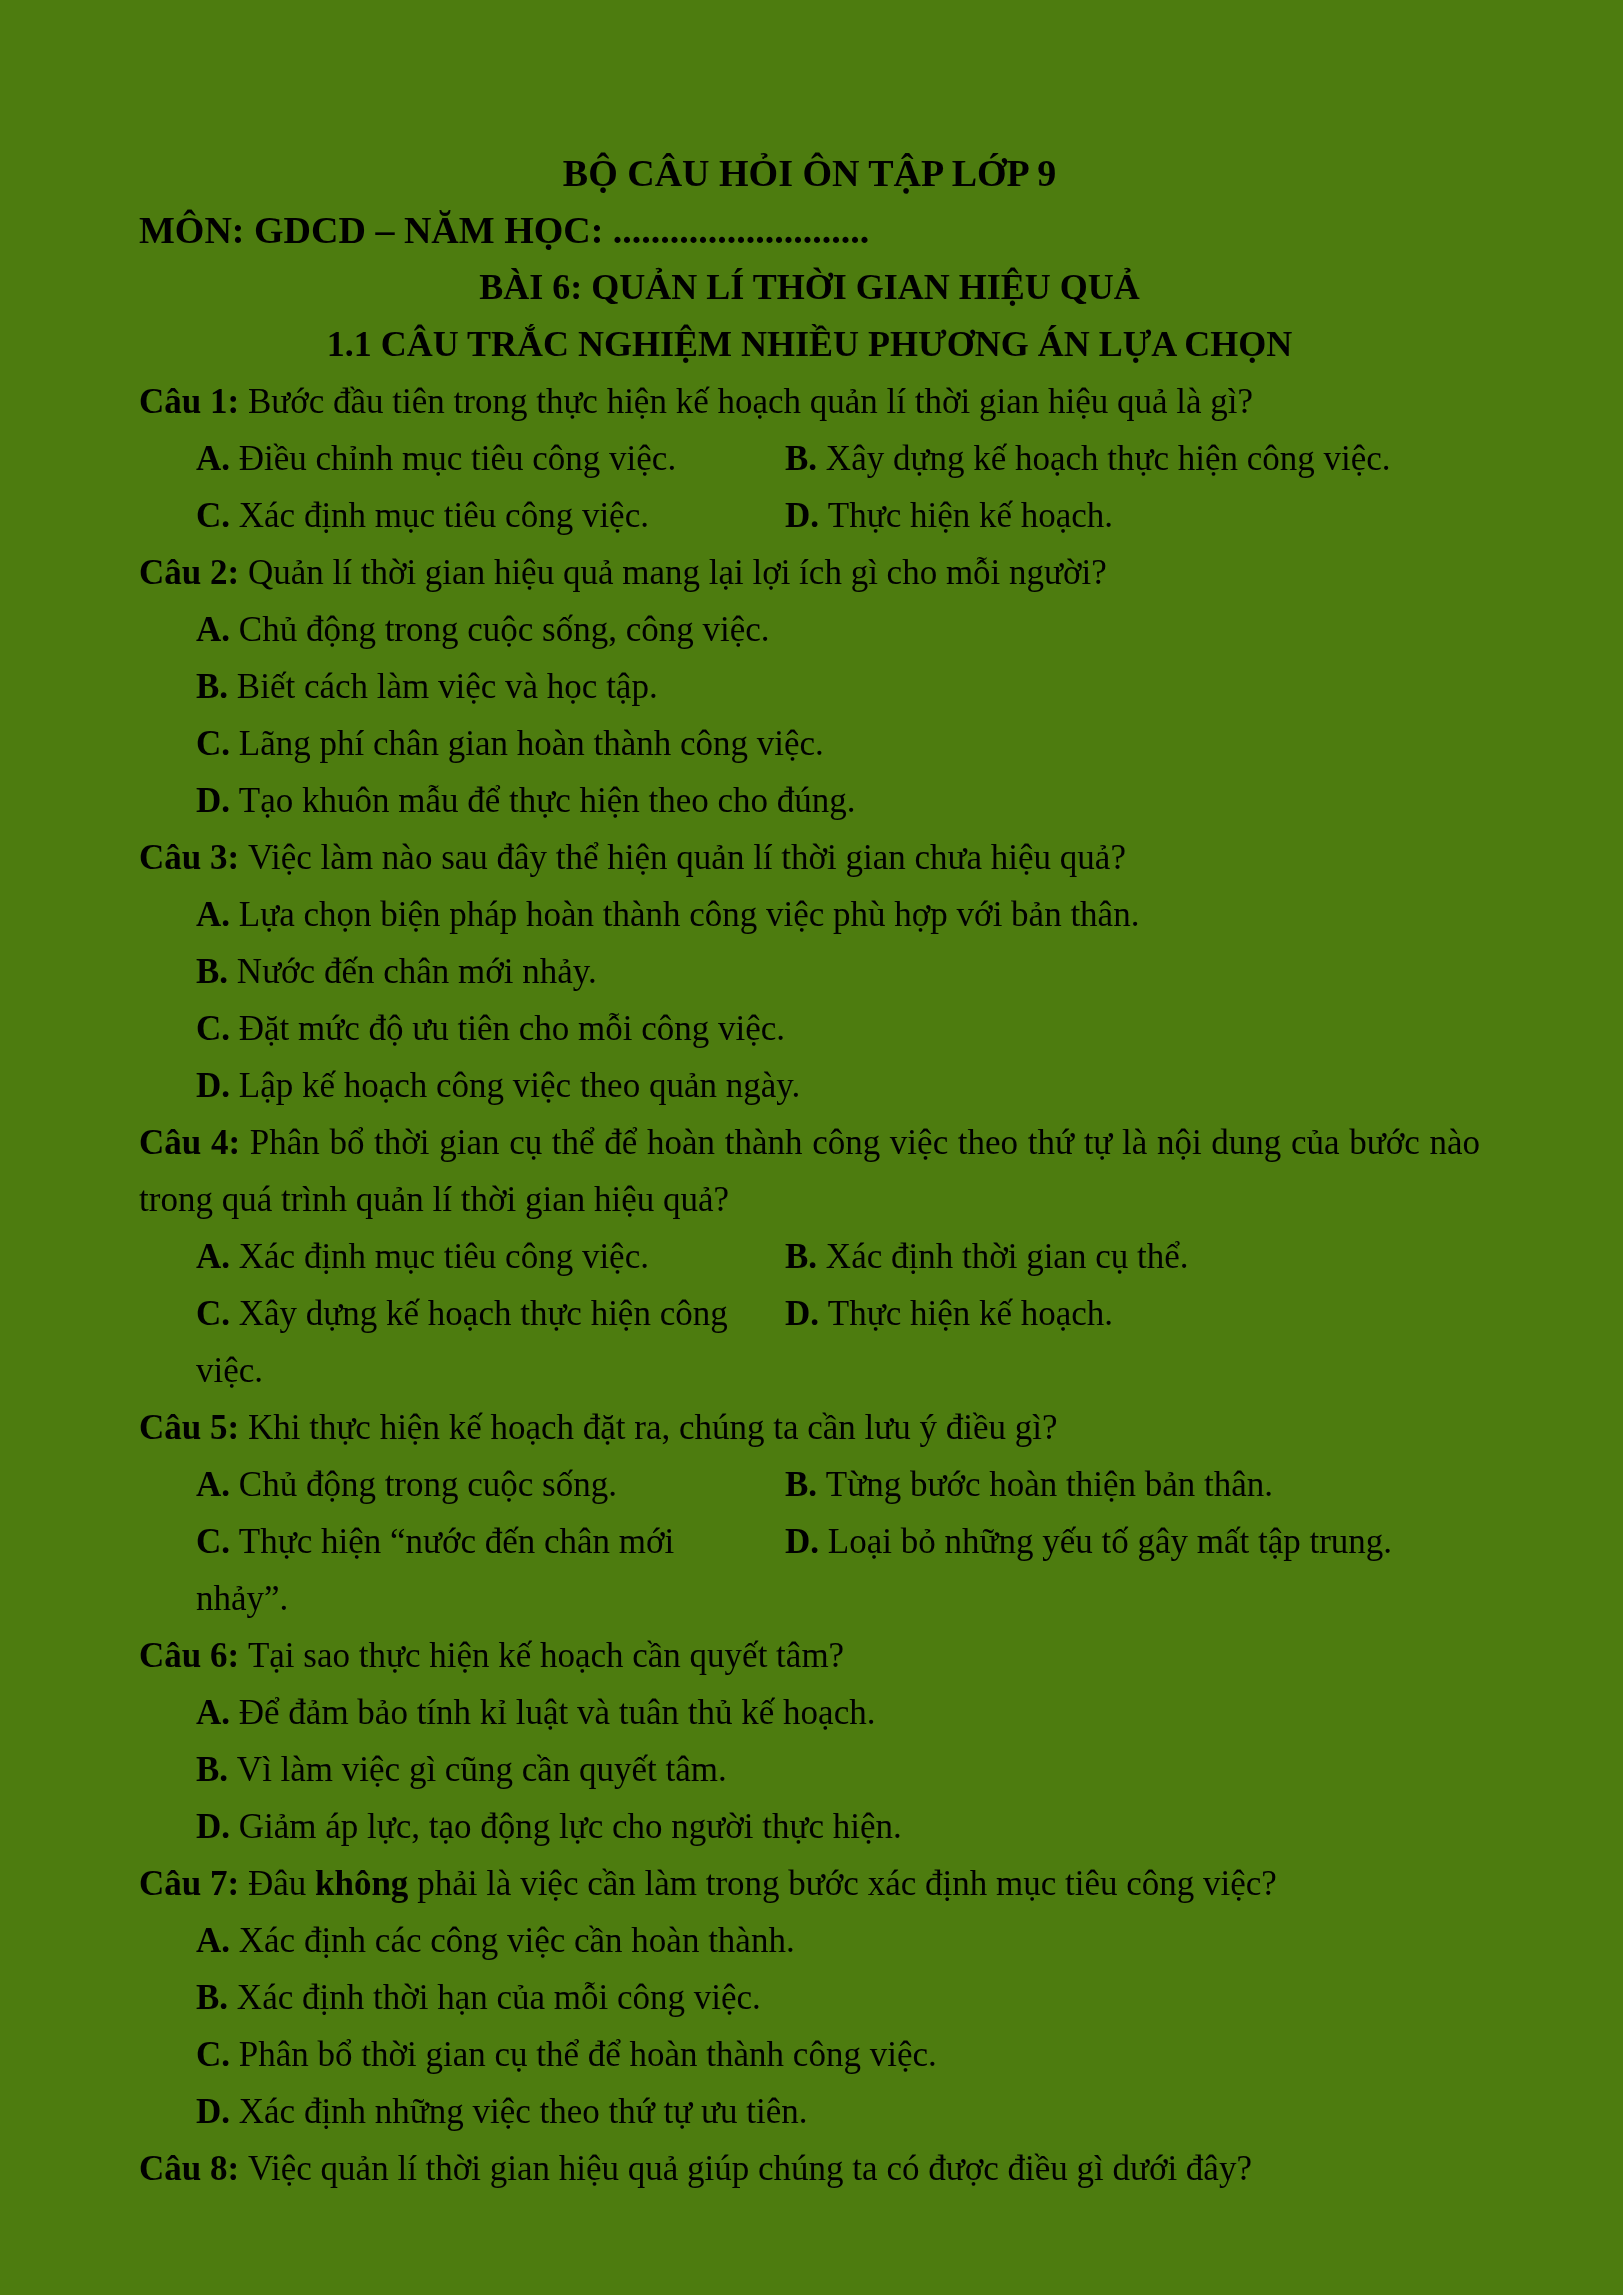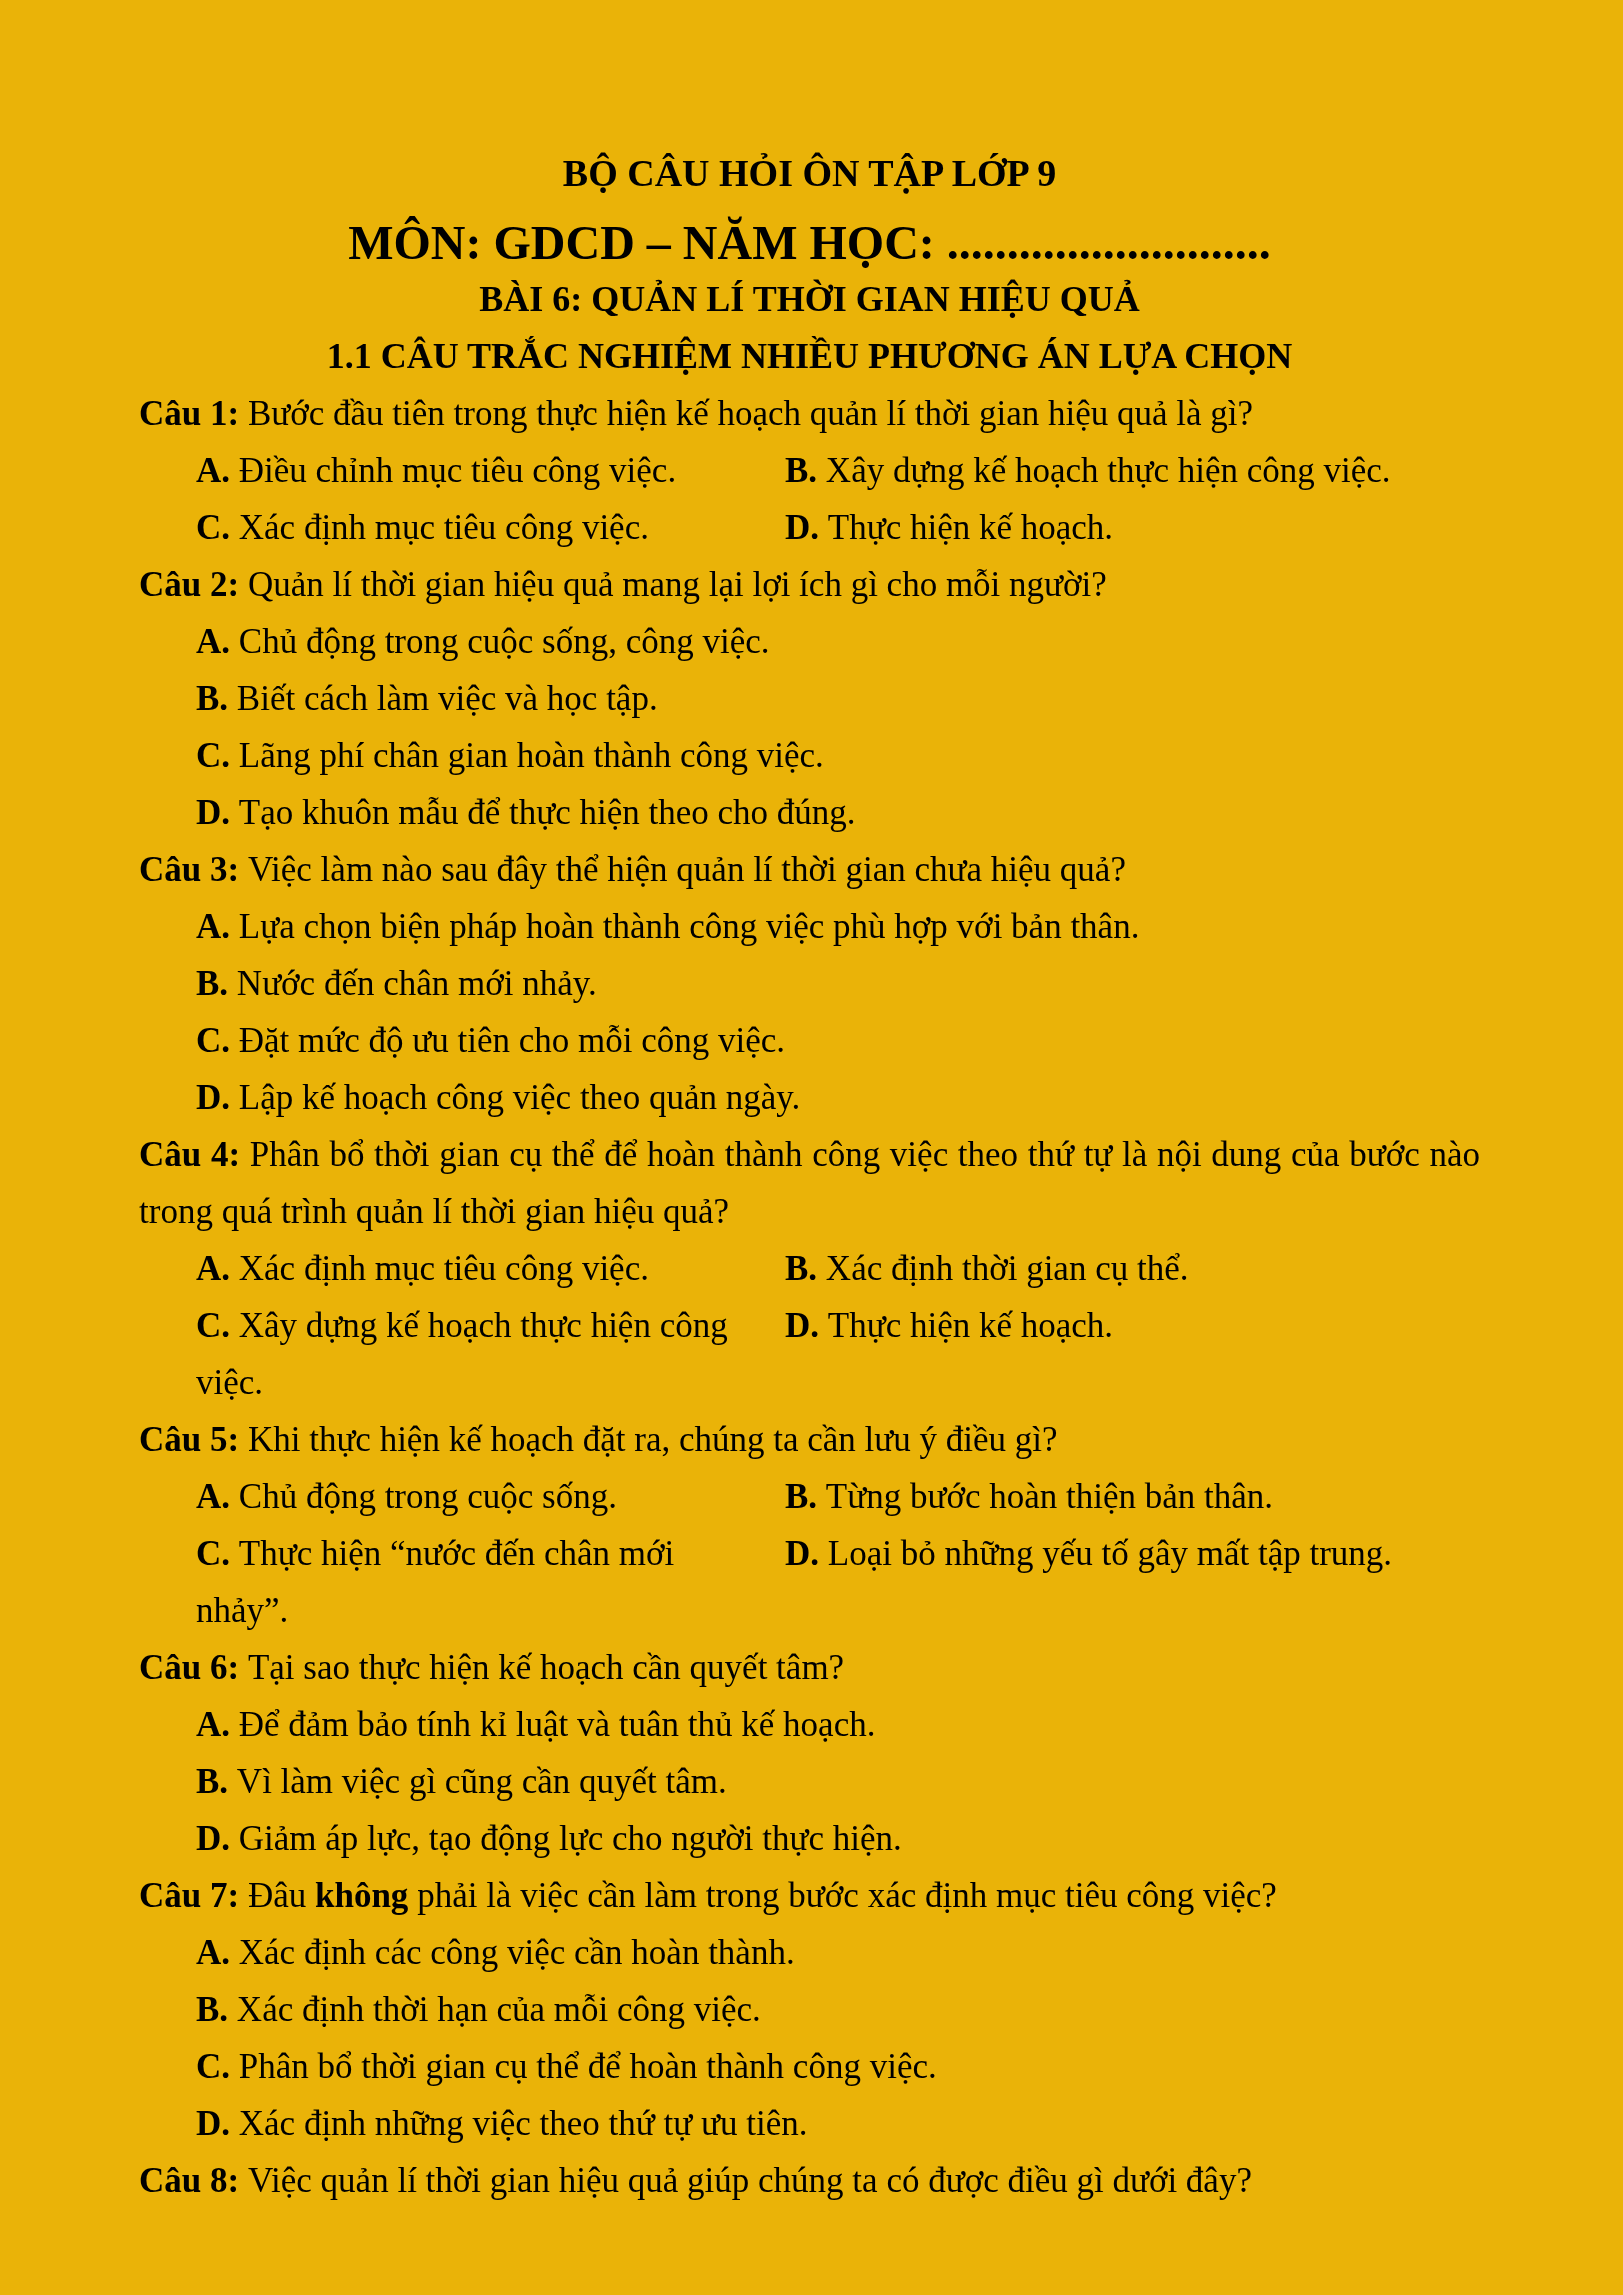--- a/index.html
+++ b/index.html
@@ -5,38 +5,37 @@
   html, body {
     margin: 0;
     padding: 0;
     background: #ffffff;
   }
   .page {
     position: relative;
     width: 1623px;
     height: 2295px;
     box-sizing: border-box;
-    background: #eab308;
+    background: #4d7c0f;
     color: #000000;
     font-family: "Liberation Serif", "DejaVu Serif", serif;
     font-size: 35px;
     line-height: 57px;
     padding: 145px 143px 0 139px;
     overflow: hidden;
   }
   .doc-title {
     text-align: center;
     font-weight: bold;
     font-size: 38px;
   }
   .doc-subtitle {
-    text-align: center;
+    text-align: left;
     font-weight: bold;
-    font-size: 48px;
-    margin-top: 12px;
+    font-size: 38px;
   }
   .lesson-heading, .section-heading {
     font-weight: bold;
     font-size: 36px;
     text-align: center;
   }
   .question { margin: 0; }
   .q-text {
     text-align: justify;
     margin: 0;

